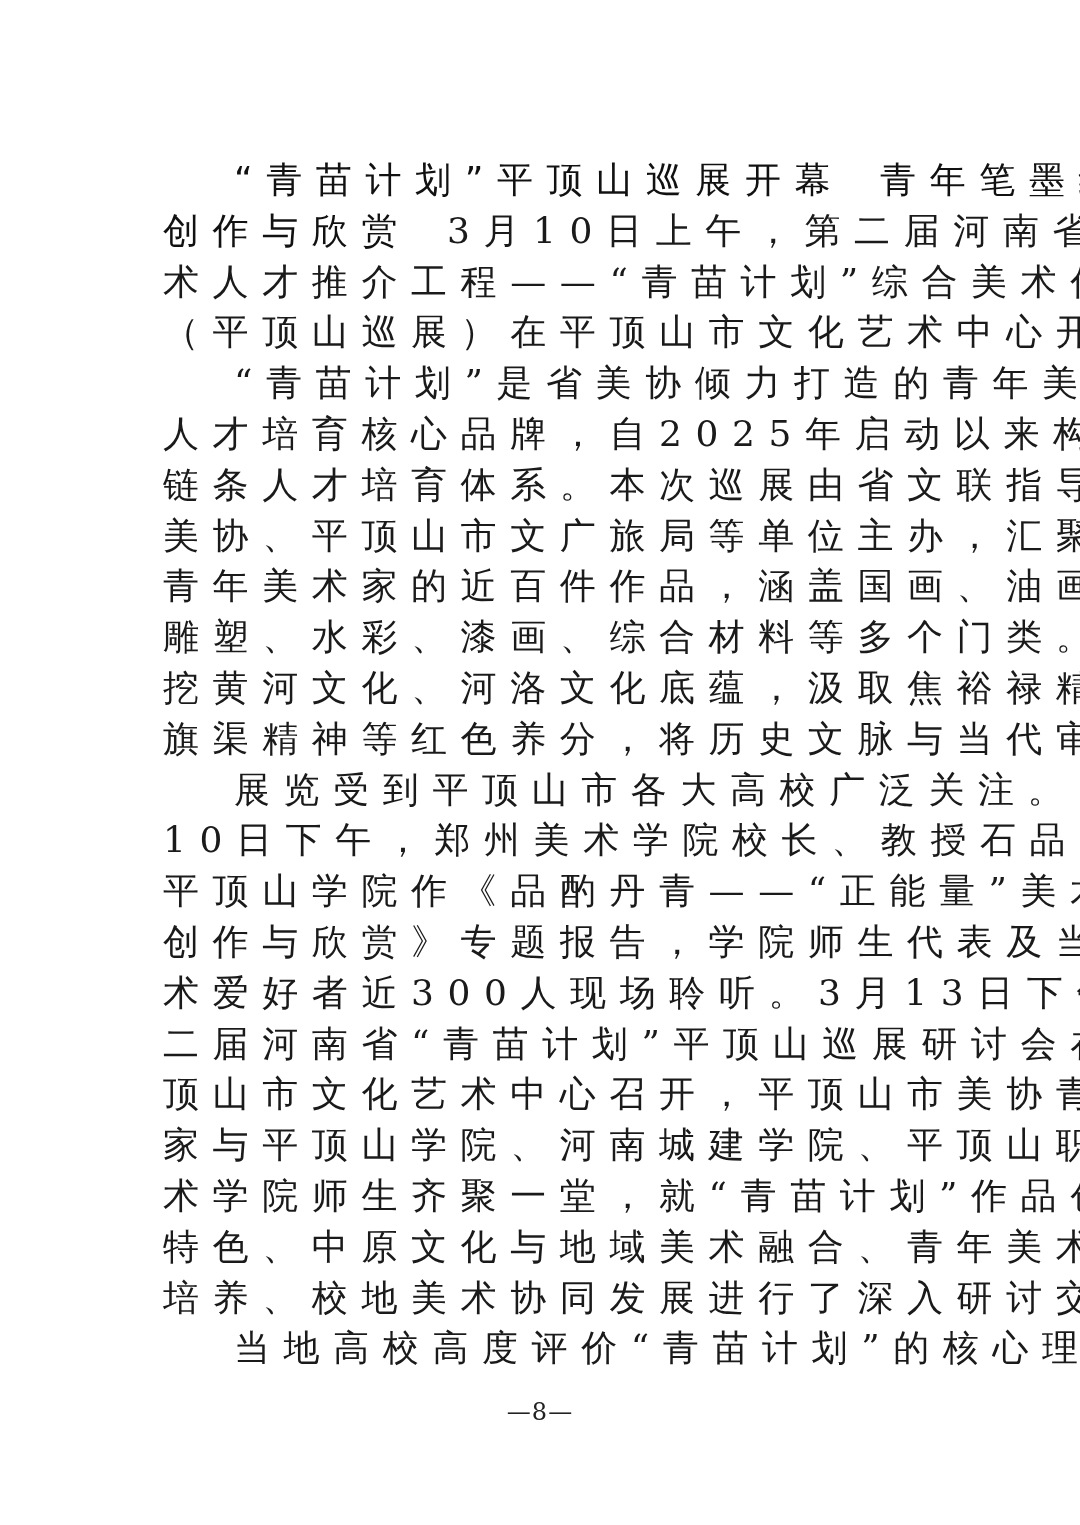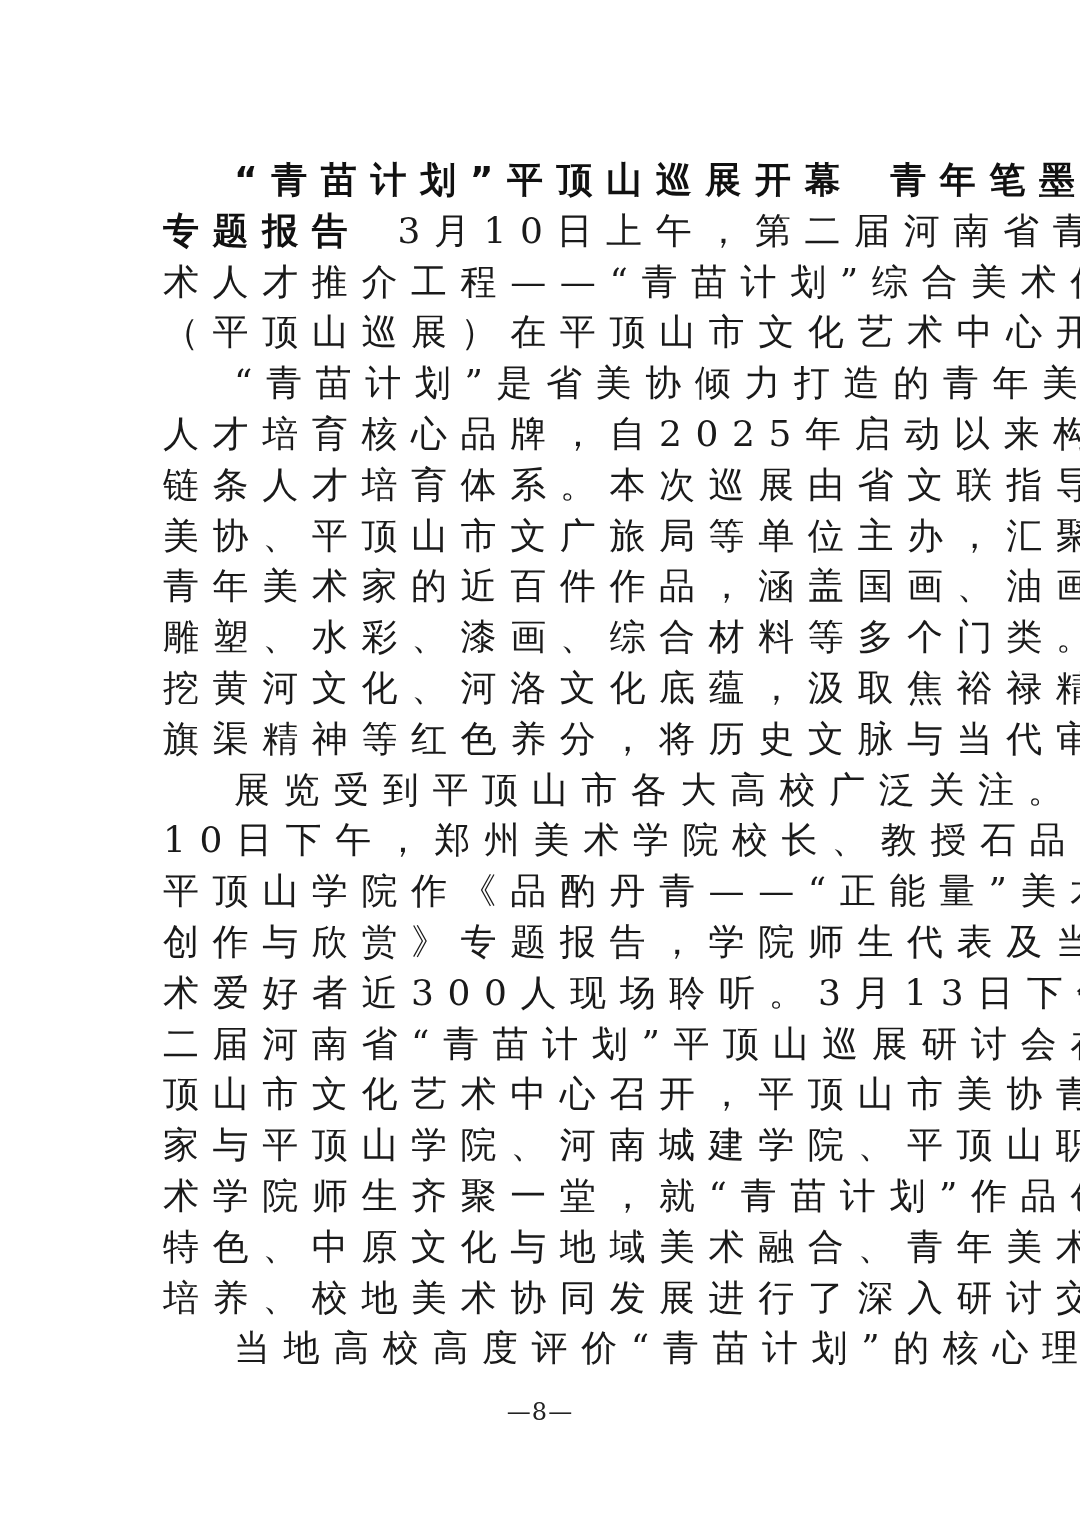--- a/index.html
+++ b/index.html
@@ -6,38 +6,38 @@
   body { width: 1080px; height: 1525px; position: relative; overflow: hidden; }
   .page { position: absolute; left: 0; top: 0; width: 1080px; height: 1525px; background: #ffffff; }
   .text-block { position: absolute; left: 163px; top: 155px; width: 760px; }
   .line {
     height: 50.8px; line-height: 50.8px;
     font-family: "DejaVu Serif", "Liberation Serif", serif;
     font-size: 36px; color: #1a1a1a; white-space: nowrap;
     letter-spacing: 13.6px;
   }
   .line.indent { padding-left: 71px; }
-  .bold { font-family: "DejaVu Sans", "Liberation Sans", sans-serif; font-weight: bold; color: #111; }
+  .bold { font-family: "DejaVu Sans", "Liberation Sans", sans-serif; font-weight: normal; color: #111; }
   .gap { display: inline-block; width: 36px; }
   .page-number {
     position: absolute; top: 1398px; left: 0; width: 1080px; text-align: center;
     font-family: "DejaVu Serif", "Liberation Serif", serif; font-size: 24px; color: #222; letter-spacing: 1px;
   }
 </style>
 </head>
 <body>
 
 <div class="page">
   <div class="text-block">
 
     <div class="line indent">
       <span class="bold">“青苗计划”平顶山巡展开幕</span><span class="gap"></span><span class="bold">青年笔墨绘</span>
     </div>
     <div class="line">
-      <span class="bold">专题报告</span><span class="gap"></span><span>3月10日上午，第二届河南省青年美</span>
+      <span class="bold">创作与欣赏</span><span class="gap"></span><span>3月10日上午，第二届河南省青年美</span>
     </div>
     <div class="line">术人才推介工程——“青苗计划”综合美术作品展</div>
     <div class="line">（平顶山巡展）在平顶山市文化艺术中心开幕。</div>
 
     <div class="line indent">“青苗计划”是省美协倾力打造的青年美术</div>
     <div class="line">人才培育核心品牌，自2025年启动以来构建了全</div>
     <div class="line">链条人才培育体系。本次巡展由省文联指导，省</div>
     <div class="line">美协、平顶山市文广旅局等单位主办，汇聚21位</div>
     <div class="line">青年美术家的近百件作品，涵盖国画、油画、版画、</div>
     <div class="line">雕塑、水彩、漆画、综合材料等多个门类。作品深</div>

